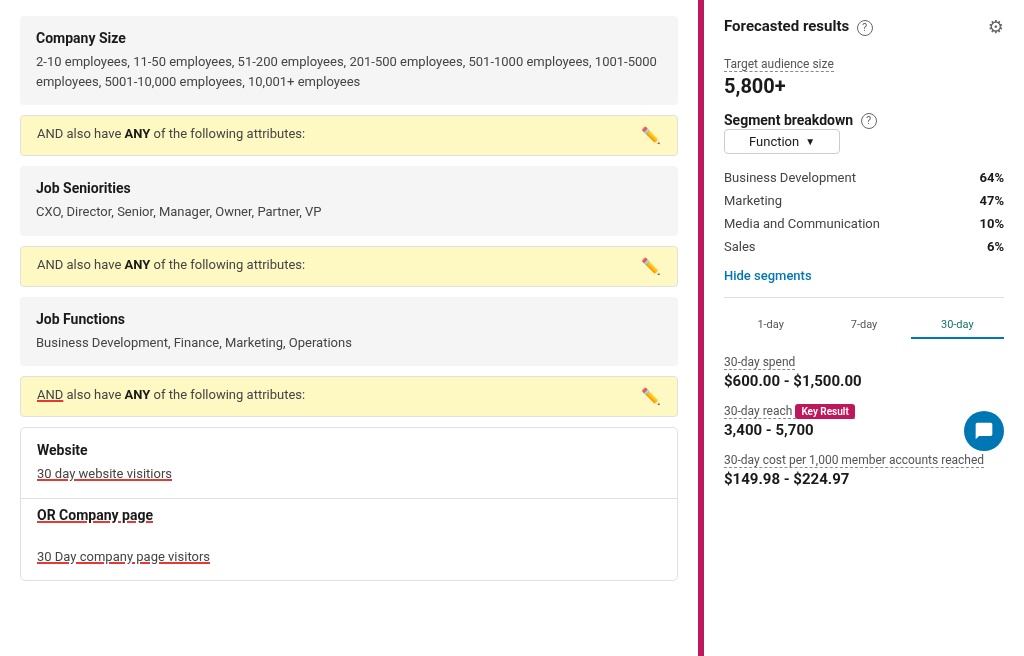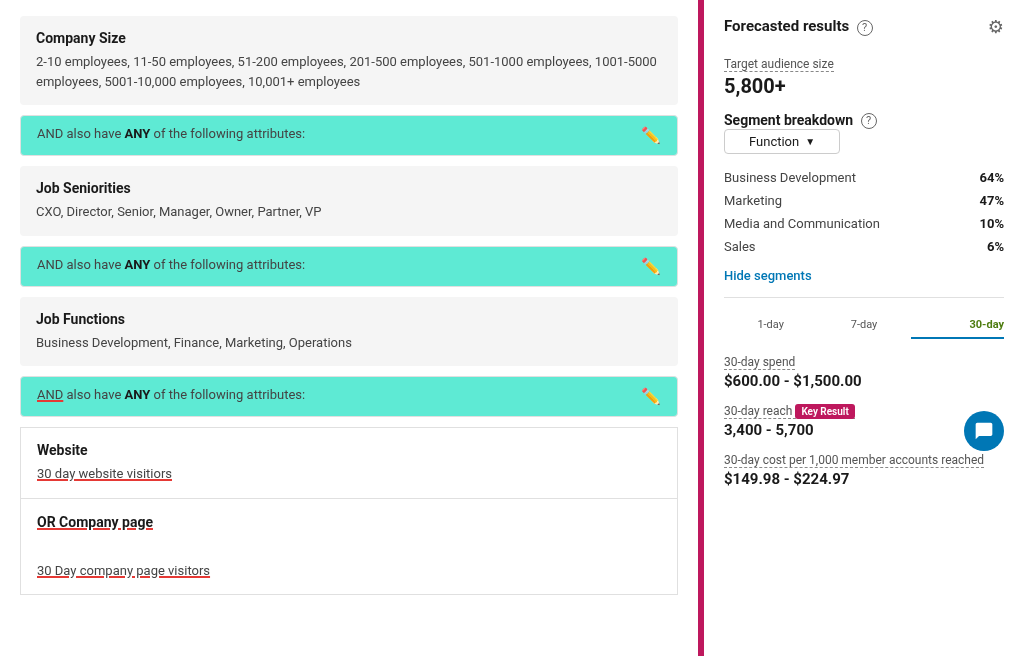--- a/index.html
+++ b/index.html
@@ -39,21 +39,21 @@
     .section-values {
       font-size: 13px;
       color: #444;
       line-height: 1.5;
     }
     .connector-row {
       display: flex;
       align-items: flex-start;
       justify-content: space-between;
       padding: 10px 16px;
-      background: #5eead4;
+      background: #fef9c3;
       border: 1px solid #e0e0e0;
       border-radius: 4px;
       margin-bottom: 10px;
     }
     .connector-text {
       font-size: 13px;
       color: #444;
     }
     .connector-text strong {
       font-weight: 700;
@@ -61,27 +61,27 @@
     }
     .edit-icon {
       color: #0077b5;
       cursor: pointer;
       font-size: 16px;
       margin-left: 8px;
       flex-shrink: 0;
     }
     .group-block {
       border: 1px solid #e0e0e0;
-      border-radius: 0;
+      border-radius: 5px;
       margin-bottom: 10px;
       overflow: hidden;
     }
     .or-connector {
       background: #fff;
-      padding: 15px 16px;
+      padding: 8px 16px;
       display: flex;
       justify-content: space-between;
       align-items: flex-end;
       border-top: 1px solid #e0e0e0;
     }
     .red-underline {
       text-decoration: underline;
       text-decoration-color: #e53935;
       text-decoration-thickness: 2px;
     }
@@ -183,24 +183,23 @@
     .tab {
       flex: 1;
       text-align: center;
       padding: 6px 0;
       font-size: 11px;
       color: #555;
       cursor: pointer;
       border-bottom: 2px solid transparent;
     }
     .tab.active {
-      color: #4d7c0f;
+      color: #0f766e;
       border-bottom: 2px solid #0077b5;
-      font-weight: 700;
-      text-align: right;
+      font-weight: 400;
     }
     .metric-block {
       margin-bottom: 12px;
     }
     .metric-label {
       font-size: 12px;
       color: #555;
       border-bottom: 1.5px dashed #888;
       display: inline-block;
       margin-bottom: 2px;

